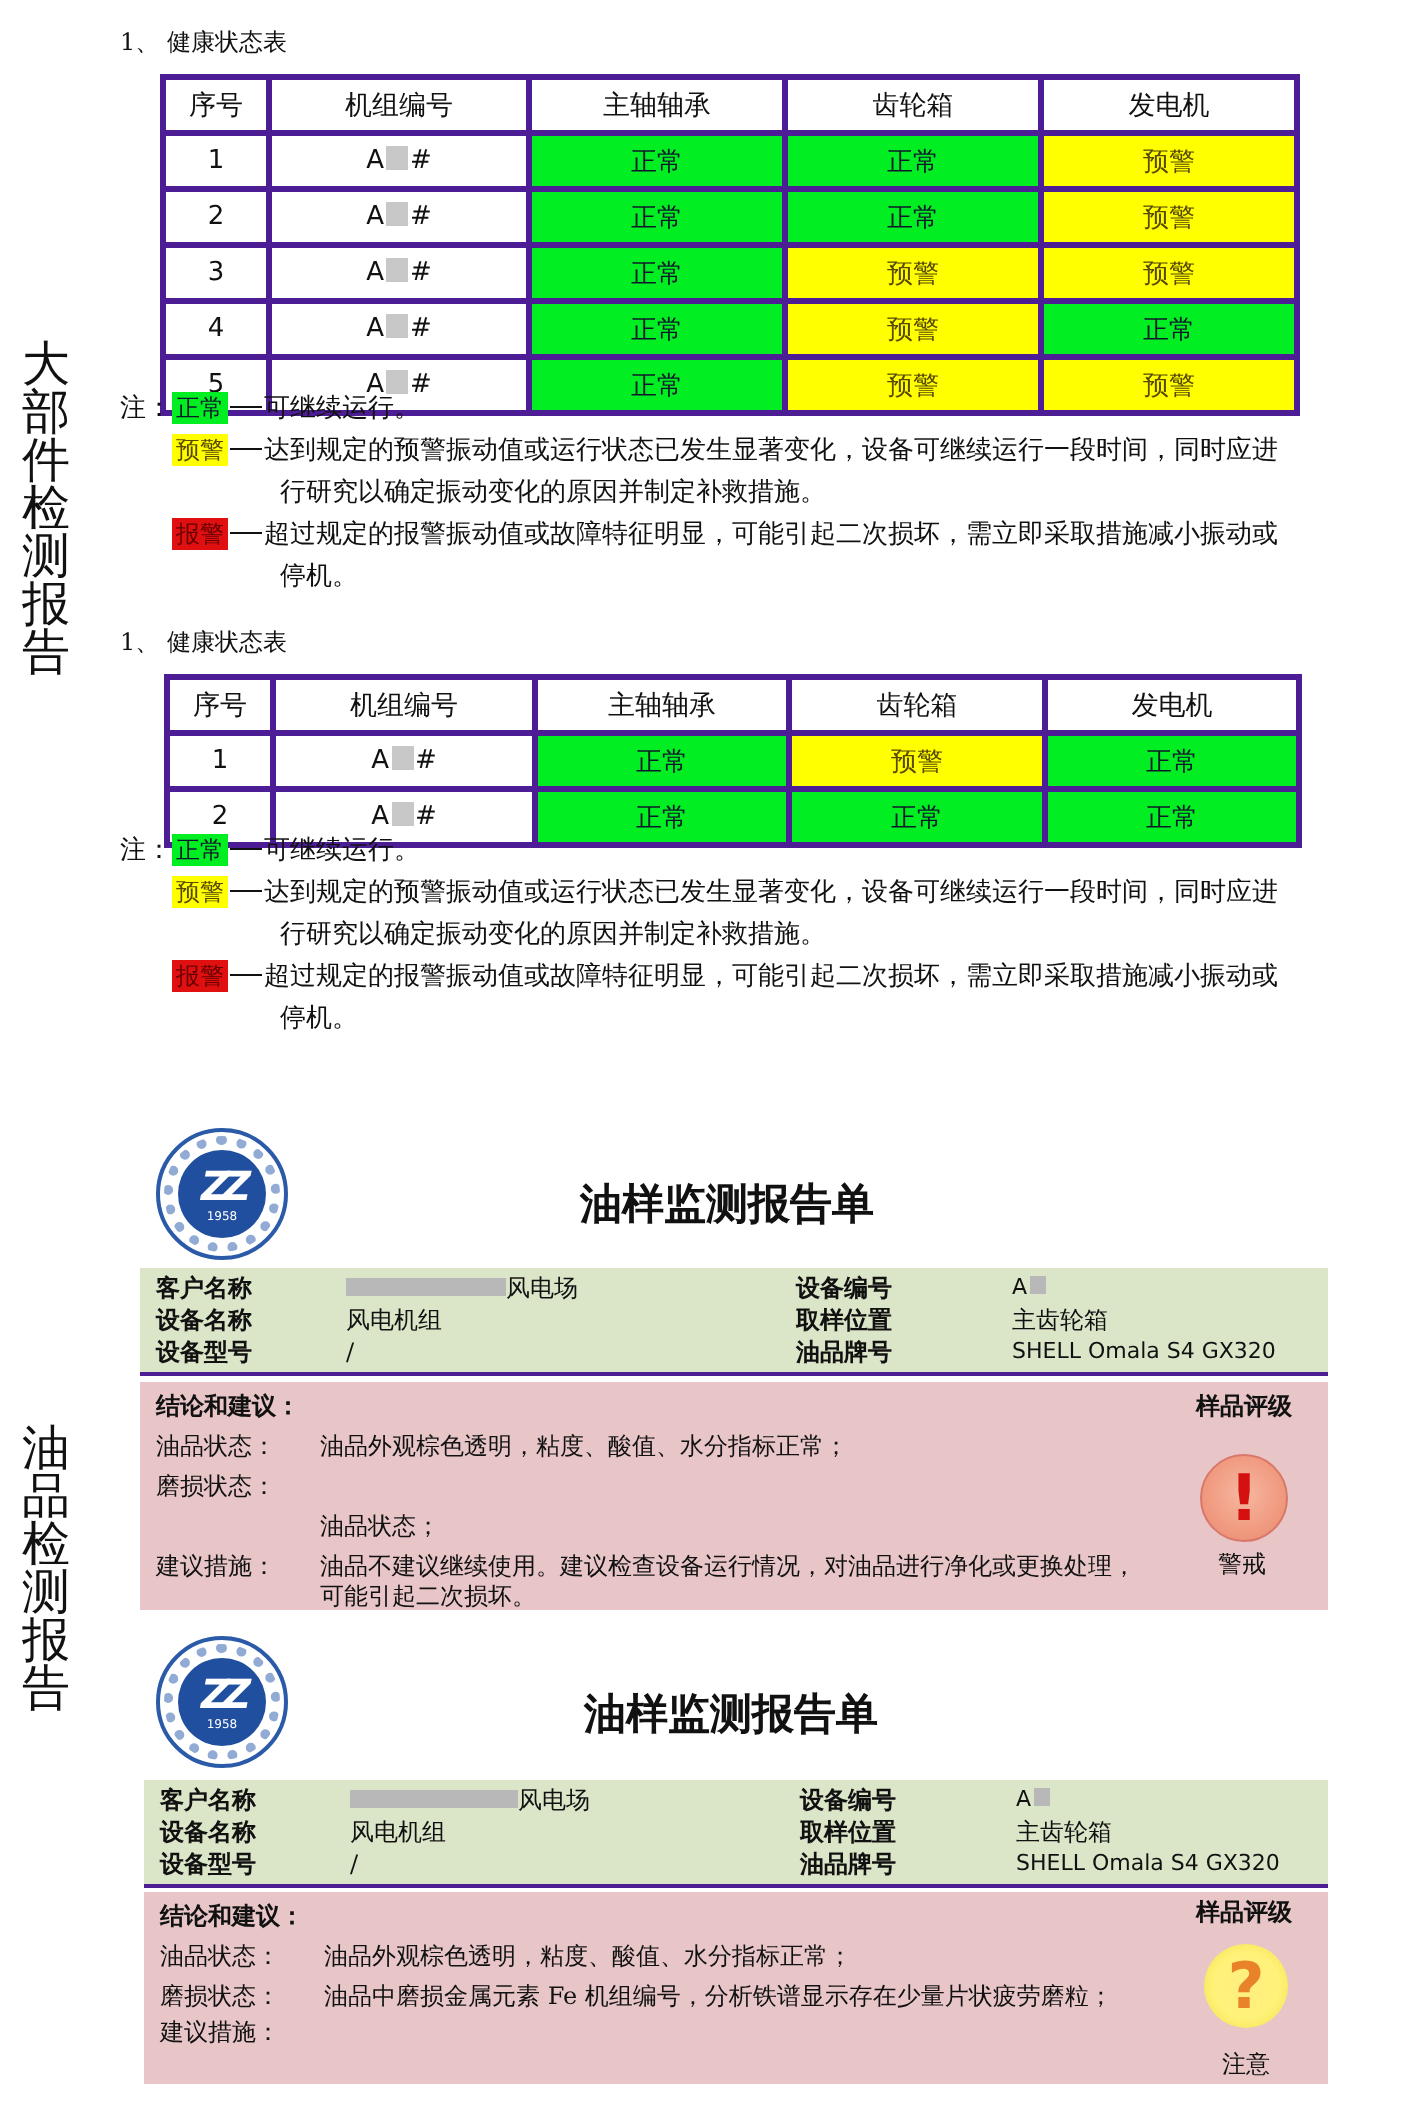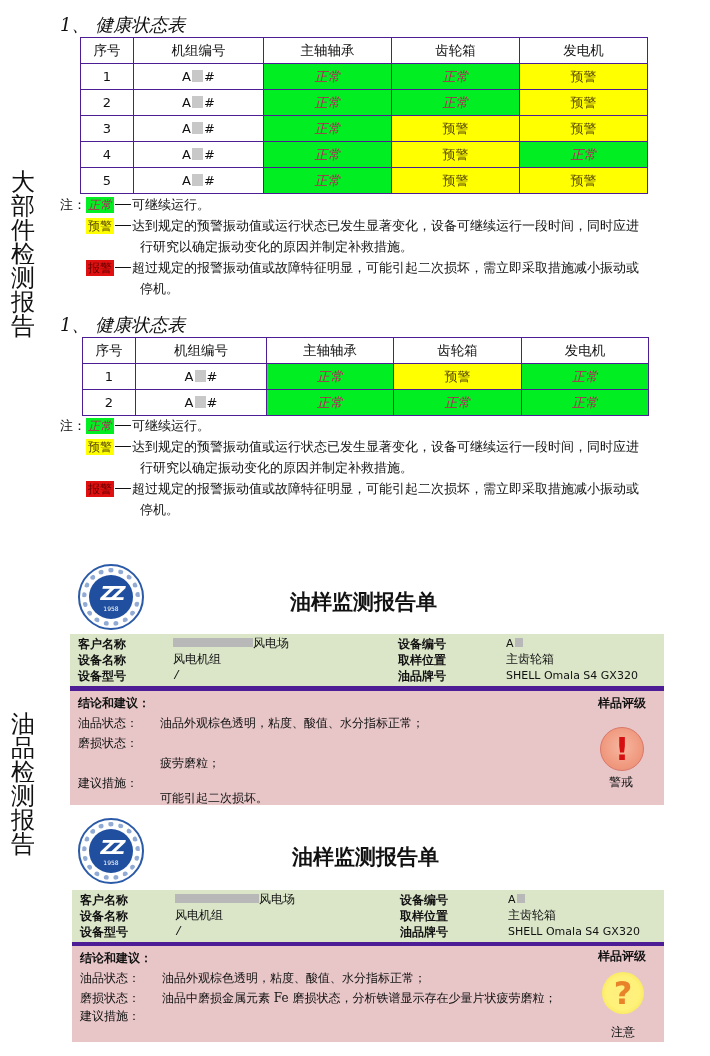--- a/index.html
+++ b/index.html
@@ -3,29 +3,29 @@
 <meta charset="utf-8">
 <style>
   html, body { margin: 0; padding: 0; background: #ffffff; }
   body { width: 710px; height: 1056px; position: relative; overflow: hidden;
          font-family: "DejaVu Serif", "Liberation Serif", serif; color: #111; }
 
   .side-label { position: absolute; width: 30px; font-family: "DejaVu Sans", "Liberation Sans", sans-serif;
                 font-size: 24px; line-height: 24px; color: #111; text-align: center; }
   .side-label span { display: block; height: 24px; }
 
-  .sec-title { position: absolute; font-size: 18px; color: #111; white-space: nowrap; font-style: italic; }
+  .sec-title { position: absolute; font-size: 12px; color: #111; white-space: nowrap; }
 
   table.health { position: absolute; border-collapse: collapse; table-layout: fixed; }
-  table.health td, table.health th { border: 1px solid #4c1d95; text-align: center; font-weight: normal;
+  table.health td, table.health th { border: 3px solid #4c1d95; text-align: center; font-weight: normal;
           font-size: 13px; padding: 0; height: 25px; }
   table.health th { background: #fff; font-size: 13.5px; }
   td.num, td.unit { font-family: "DejaVu Sans", "Liberation Sans", sans-serif; font-size: 13px; }
   .blur { display: inline-block; width: 11px; height: 12px; background: #c8c8c8; vertical-align: -1px; margin: 0 1px; }
-  .st-normal { background: #00ee22; color: #be185d; font-style: italic; }
+  .st-normal { background: #00ee22; color: #0f172a; }
   .st-warn { background: #ffff00; color: #5a4a00; }
   .st-alarm { background: #e01010; color: #600; text-align: center; }
 
   .note { position: absolute; font-size: 13px; line-height: 21px; color: #111; }
   .note .row { position: relative; white-space: nowrap; }
   .note .chip { display: inline-block; font-size: 12px; line-height: 16px; padding: 0 2px; }
   .note .dash { display: inline-block; width: 16px; border-top: 1px solid #111; vertical-align: 4px; margin: 0 1px; }
 
   .logo { position: absolute; width: 66px; height: 66px; border-radius: 50%; background: #fff;
           border: 2px solid #2a5aa8; box-sizing: border-box; }
@@ -34,22 +34,22 @@
   .logo .zz { position: absolute; left: 0; top: 6px; width: 44px; text-align: center; color: #fff;
           font-family: "DejaVu Sans", sans-serif; font-weight: bold; font-size: 20px; letter-spacing: -4px; font-style: italic; }
   .logo .yr { position: absolute; left: 0; top: 30px; width: 44px; text-align: center; color: #fff;
           font-family: "DejaVu Sans", sans-serif; font-size: 6px; }
   .logo .ring { position: absolute; left: 2px; top: 2px; right: 2px; bottom: 2px; border-radius: 50%;
           border: 5px dotted #4a74b8; box-sizing: border-box; opacity: .6; }
 
   .report-title { position: absolute; font-family: "DejaVu Sans", "Liberation Sans", sans-serif; font-weight: bold;
           font-size: 21px; color: #111; white-space: nowrap; }
 
-  .info { position: absolute; background: #dbe6c9; border-bottom: 6px solid #4c1d95; }
-  .info .cell { position: absolute; font-size: 12px; line-height: 16px; white-space: nowrap; font-family: Liberation Mono, monospace; }
+  .info { position: absolute; background: #dbe6c9; border-bottom: 2px solid #4c1d95; }
+  .info .cell { position: absolute; font-size: 12px; line-height: 16px; white-space: nowrap; }
   .info .lbl { font-family: "DejaVu Sans", "Liberation Sans", sans-serif; font-weight: bold; }
   .info .val-en { font-family: "DejaVu Sans", "Liberation Sans", sans-serif; font-size: 11px; }
   .blur-wide { display: inline-block; height: 9px; background: #b8b8b8; vertical-align: 0; }
 
   .concl { position: absolute; background: #e8c6c8; }
   .concl .cell { position: absolute; font-size: 12px; line-height: 20px; white-space: nowrap; }
   .concl .bold { font-family: "DejaVu Sans", "Liberation Sans", sans-serif; font-weight: bold; }
   .badge-alarm { position: absolute; width: 42px; height: 42px; border-radius: 50%;
           background: radial-gradient(circle at 50% 45%, #f6b8a0 0%, #f09a80 60%, #e88a70 100%);
           border: 1px solid #d9776a; }
@@ -228,22 +228,23 @@
   <div class="cell" style="left:436px; top:18px;">主齿轮箱</div>
   <div class="cell lbl" style="left:328px; top:34px;">油品牌号</div>
   <div class="cell val-en" style="left:436px; top:34px;">SHELL Omala S4 GX320</div>
 </div>
 
 <div class="concl" style="left:70px; top:691px; width:594px; height:114px;">
   <div class="cell bold" style="left:8px; top:2px;">结论和建议：</div>
   <div class="cell" style="left:8px; top:22px;">油品状态：</div>
   <div class="cell" style="left:90px; top:22px;">油品外观棕色透明，粘度、酸值、水分指标正常；</div>
   <div class="cell" style="left:8px; top:42px;">磨损状态：</div>
-  <div class="cell" style="left:90px; top:62px;">疲劳磨粒；</div>
+  <div class="cell" style="left:90px; top:62px;">油品状态；</div>
   <div class="cell" style="left:8px; top:82px;">建议措施：</div>
+  <div class="cell" style="left:90px; top:82px;">油品不建议继续使用。建议检查设备运行情况，对油品进行净化或更换处理，</div>
   <div class="cell" style="left:90px; top:100px; line-height:14px;">可能引起二次损坏。</div>
   <div class="cell bold" style="left:528px; top:2px;">样品评级</div>
   <div class="badge-alarm" style="left:530px; top:36px;">
       <div class="mark">!</div>
     </div>
   <div class="cell" style="left:539px; top:81px;">警戒</div>
 </div>
 
 <div class="logo" style="left:78px; top:818px;">
   <div class="ring"></div>
@@ -267,20 +268,20 @@
   <div class="cell" style="left:436px; top:18px;">主齿轮箱</div>
   <div class="cell lbl" style="left:328px; top:34px;">油品牌号</div>
   <div class="cell val-en" style="left:436px; top:34px;">SHELL Omala S4 GX320</div>
 </div>
 
 <div class="concl" style="left:72px; top:946px; width:592px; height:96px;">
   <div class="cell bold" style="left:8px; top:2px;">结论和建议：</div>
   <div class="cell" style="left:8px; top:22px;">油品状态：</div>
   <div class="cell" style="left:90px; top:22px;">油品外观棕色透明，粘度、酸值、水分指标正常；</div>
   <div class="cell" style="left:8px; top:42px;">磨损状态：</div>
-  <div class="cell" style="left:90px; top:42px;">油品中磨损金属元素 Fe 磨损状态，分析铁谱显示存在少量片状疲劳磨粒；</div>
+  <div class="cell" style="left:90px; top:42px;">油品中磨损金属元素 Fe 机组编号，分析铁谱显示存在少量片状疲劳磨粒；</div>
   <div class="cell" style="left:8px; top:60px;">建议措施：</div>
   <div class="cell bold" style="left:526px; top:0px;">样品评级</div>
   <div class="badge-q" style="left:530px; top:26px;">
       <div class="mark">?</div>
     </div>
   <div class="cell" style="left:539px; top:76px;">注意</div>
 </div>
 
 </body></html>

